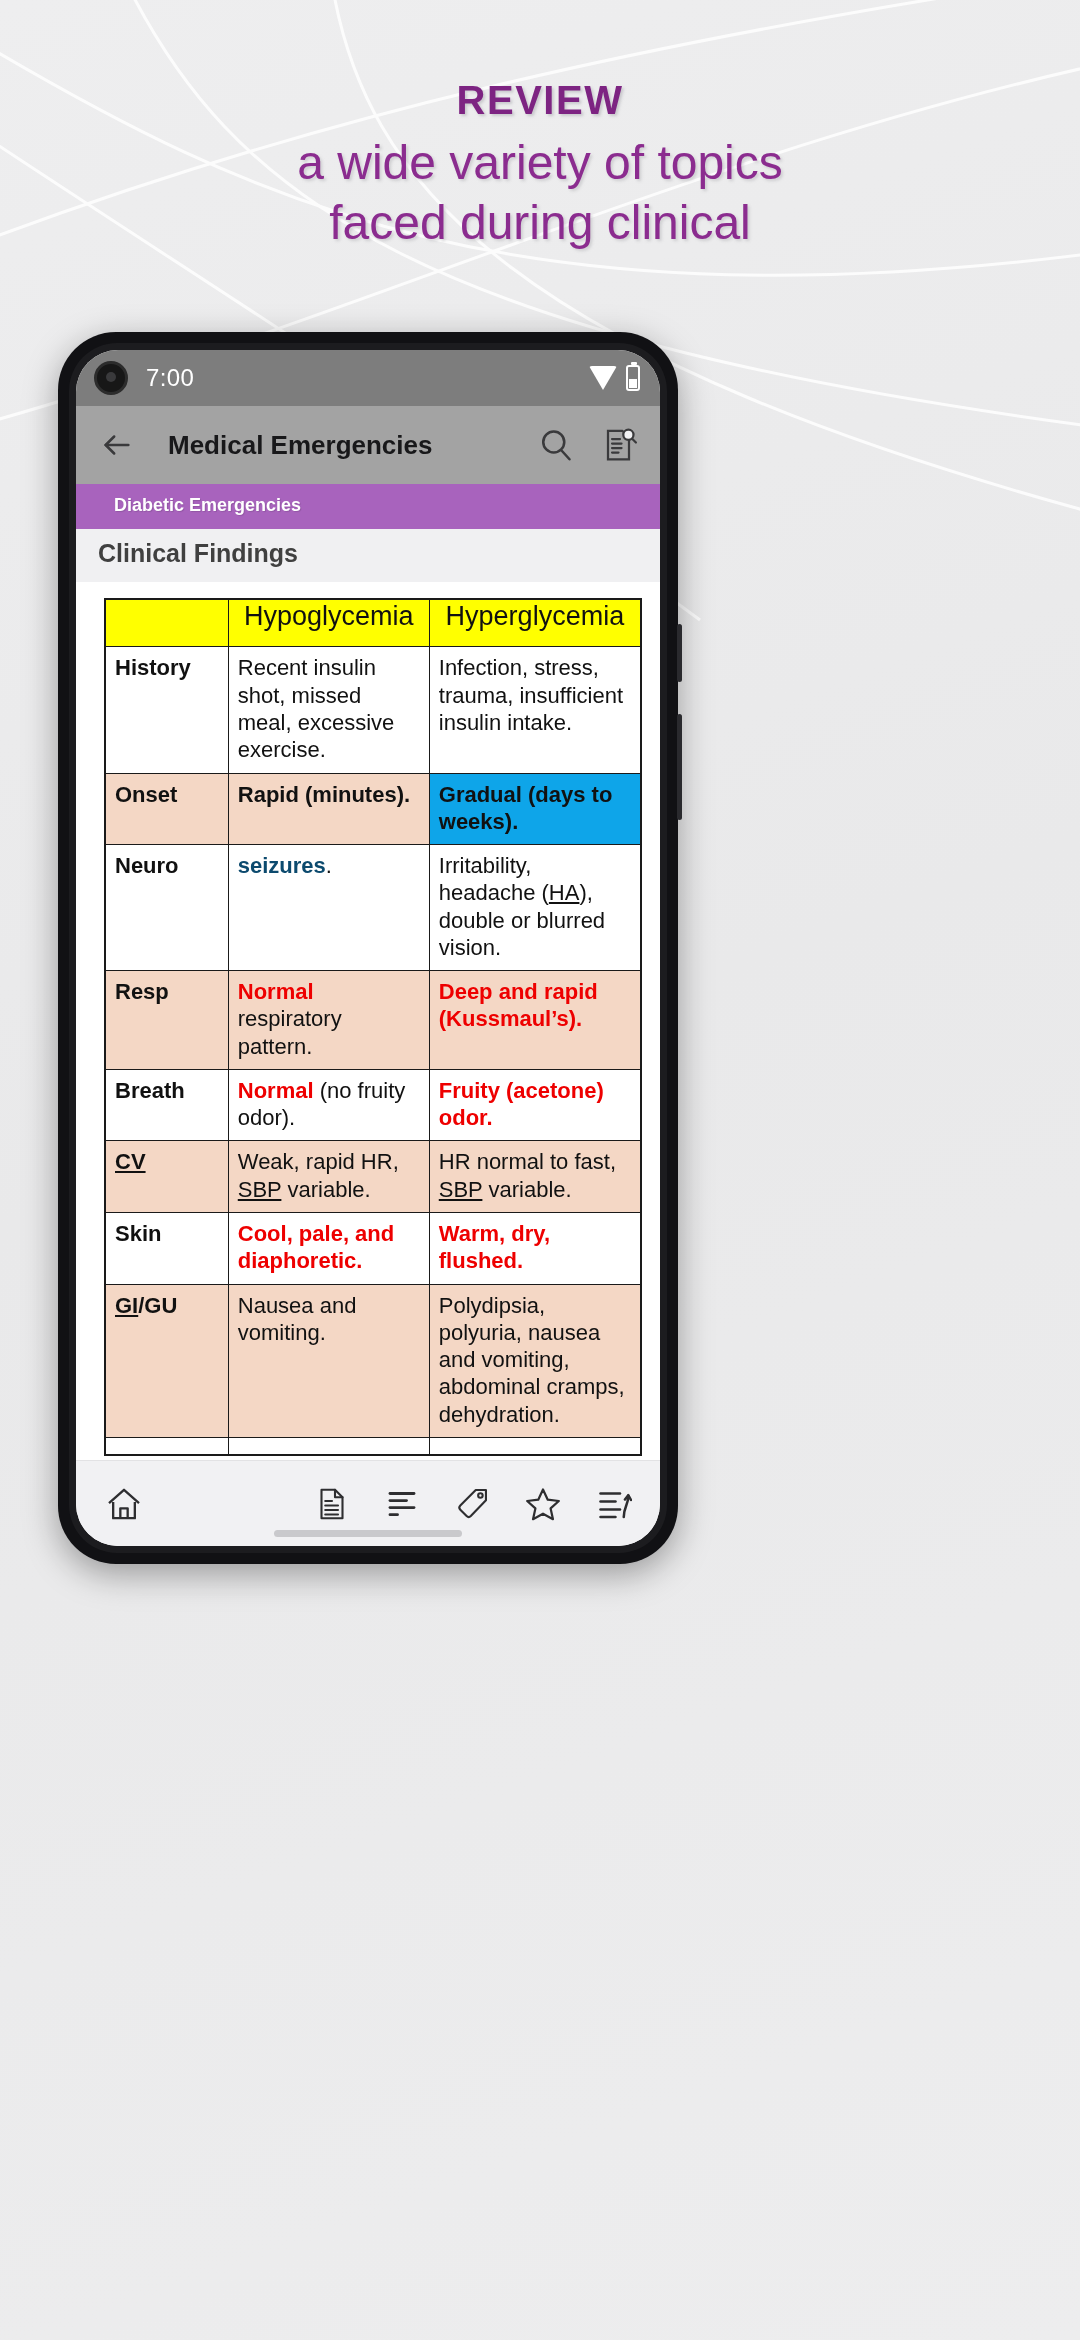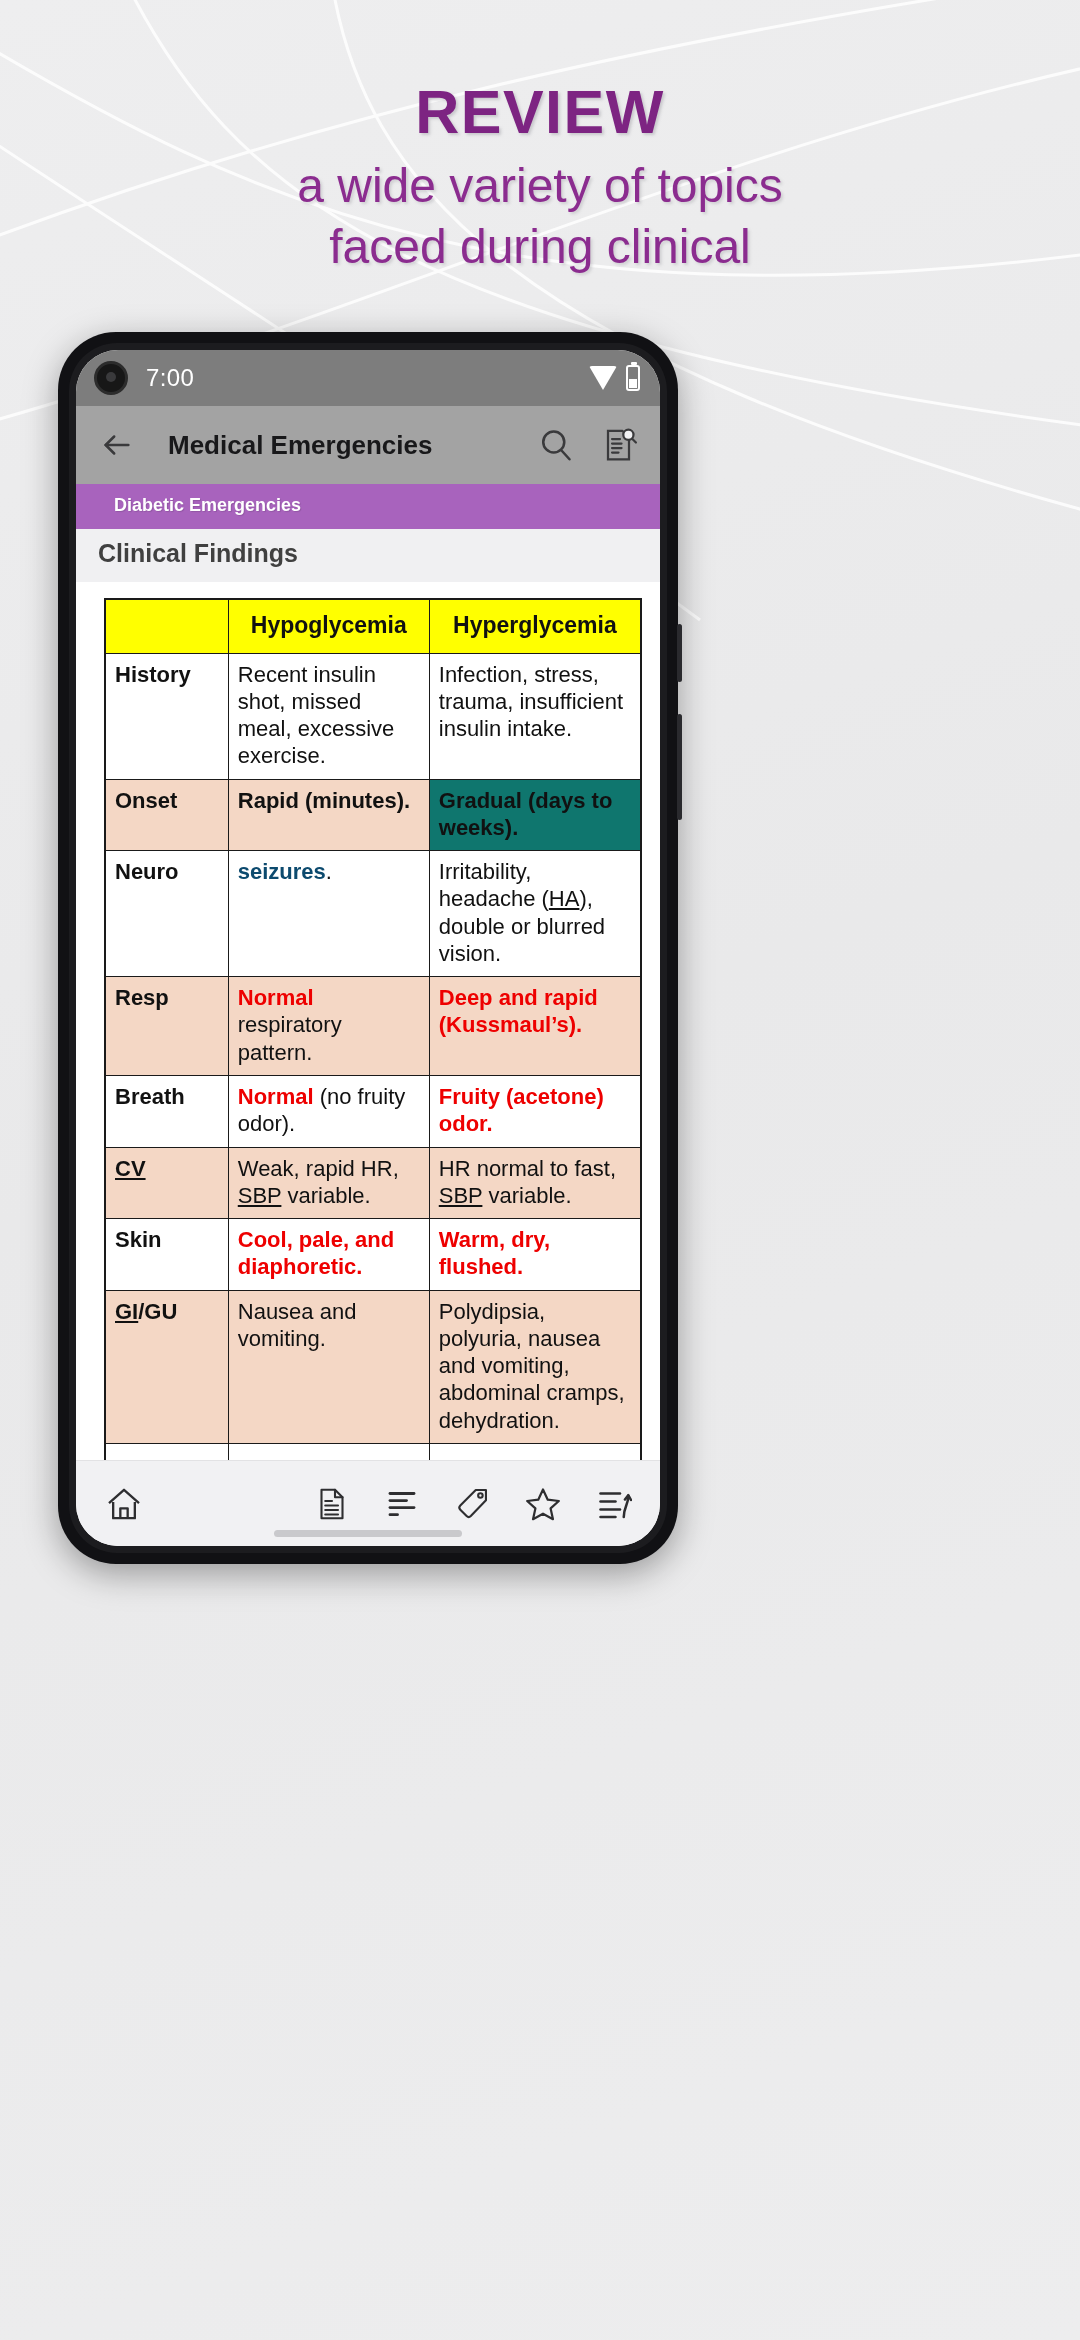--- a/index.html
+++ b/index.html
@@ -24,21 +24,21 @@
   
   .promo-text {
     position: absolute;
     top: 78px;
     left: 0;
     width: 1080px;
     text-align: center;
     z-index: 3;
   }
   .promo-title {
-    font-size: 61px;
+    font-size: 40px;
     font-weight: bold;
     color: #7d2482;
     letter-spacing: 1.5px;
     line-height: 1.12;
     text-shadow: 2px 2px 3px rgba(170,170,175,.55);
   }
   .promo-sub {
     margin-top: 10px;
     font-size: 48px;
     font-weight: 400;
@@ -216,24 +216,24 @@
     border: 1.6px solid #1a1a1a;
     vertical-align: top;
     padding: 7px 9px 9px;
     font-size: 22px;
     line-height: 1.24;
     color: #111;
     text-align: left;
   }
   table.findings th {
     background: #ffff00;
-    font-weight: bold;
+    font-weight: normal;
     text-align: center;
-    font-size: 23px;
-    padding: 11px 6px 13px;
+    font-size: 27px;
+    padding: 0 6px 13px;
   }
   col.c-label { width: 23%; }
   col.c-hypo  { width: 37.5%; }
   col.c-hyper { width: 39.5%; }
   tr.shade td { background: #f4d7c5; }
   tr.plain td { background: #ffffff; }
   td.label { font-weight: bold; }
   .u { text-decoration: underline; }
   .red { color: #ee0000; font-weight: bold; }
 
@@ -354,21 +354,21 @@
           </thead>
           <tbody id="tbody">
               <tr class="plain">
                 <td class="label"><span>History</span></td>
                 <td><span>Recent insulin shot, missed meal, excessive exercise.</span></td>
                 <td><span>Infection, stress, trauma, insufficient insulin intake.</span></td>
               </tr>
               <tr class="shade">
                 <td class="label" style="background: rgb(244, 215, 197);"><span>Onset</span></td>
                 <td style="background: rgb(244, 215, 197);"><span style="font-weight:bold">Rapid (minutes).</span></td>
-                <td style="background: #0f766e;"><span style="font-weight:bold">Gradual (days to weeks).</span></td>
+                <td style="background: #0ea5e9;"><span style="font-weight:bold">Gradual (days to weeks).</span></td>
               </tr>
               <tr class="plain">
                 <td class="label"><span>Neuro</span></td>
                 <td><span class="red" style="color:#0c4a6e">seizures</span><span>.</span></td>
                 <td><span>Irritability, headache (</span><span class="u">HA</span><span>), double or blurred vision.</span></td>
               </tr>
               <tr class="shade">
                 <td class="label" style="background: rgb(244, 215, 197);"><span>Resp</span></td>
                 <td style="background: rgb(244, 215, 197);"><span class="red" style="color:#ee0000">Normal</span><span> respiratory pattern.</span></td>
                 <td style="background: rgb(244, 215, 197);"><span class="red" style="color:#ee0000">Deep and rapid (Kussmaul’s).</span></td>

